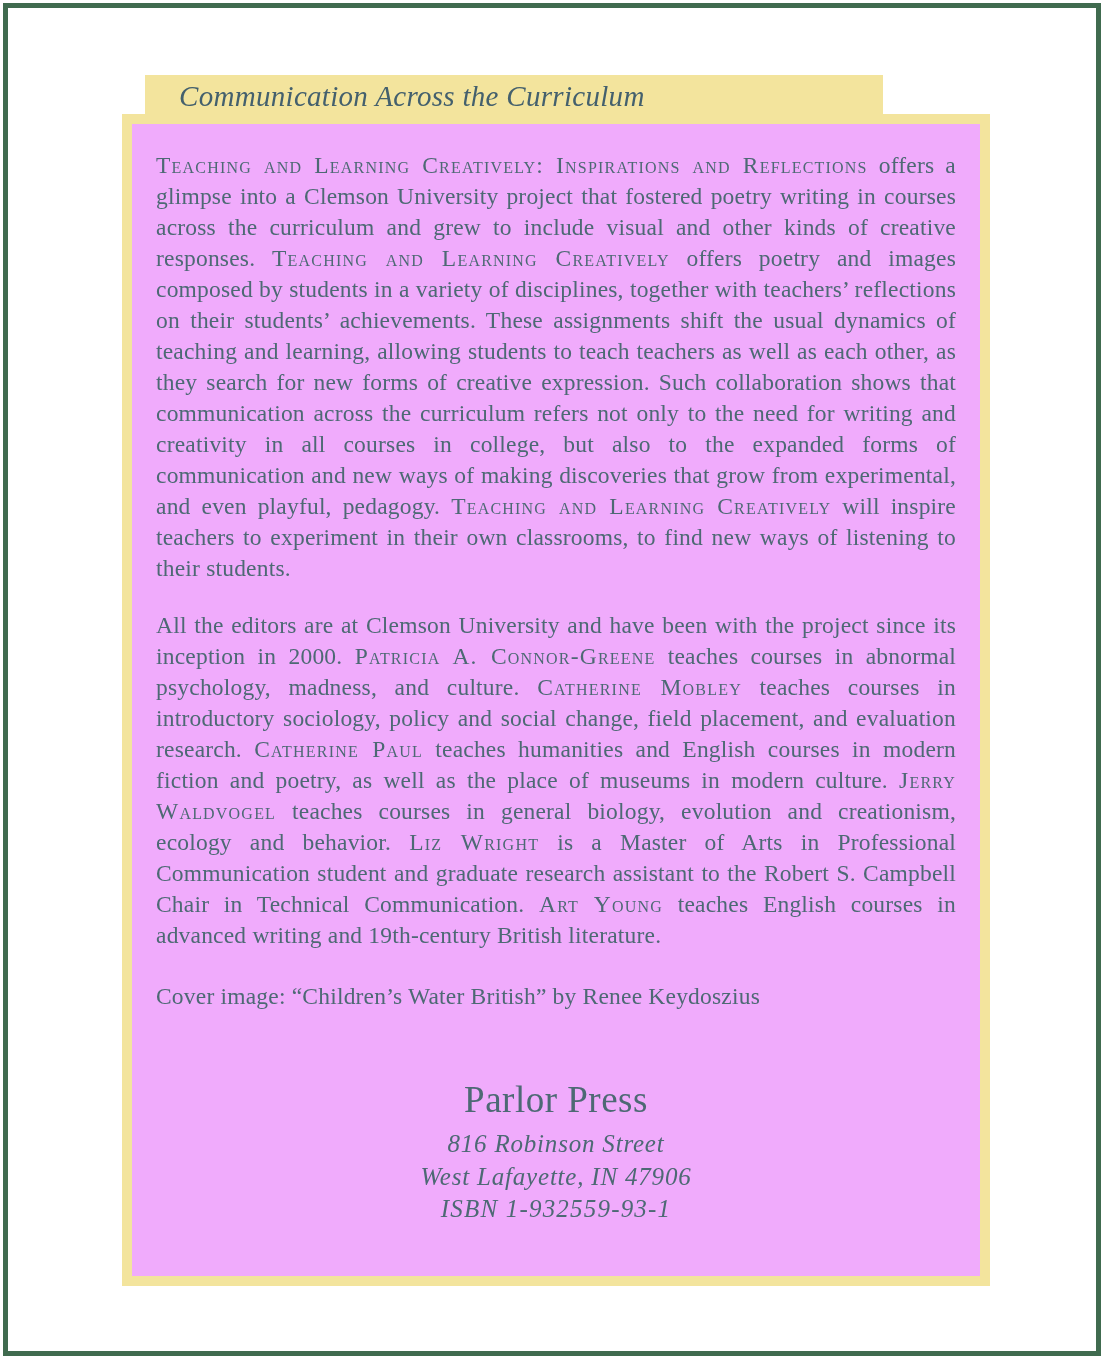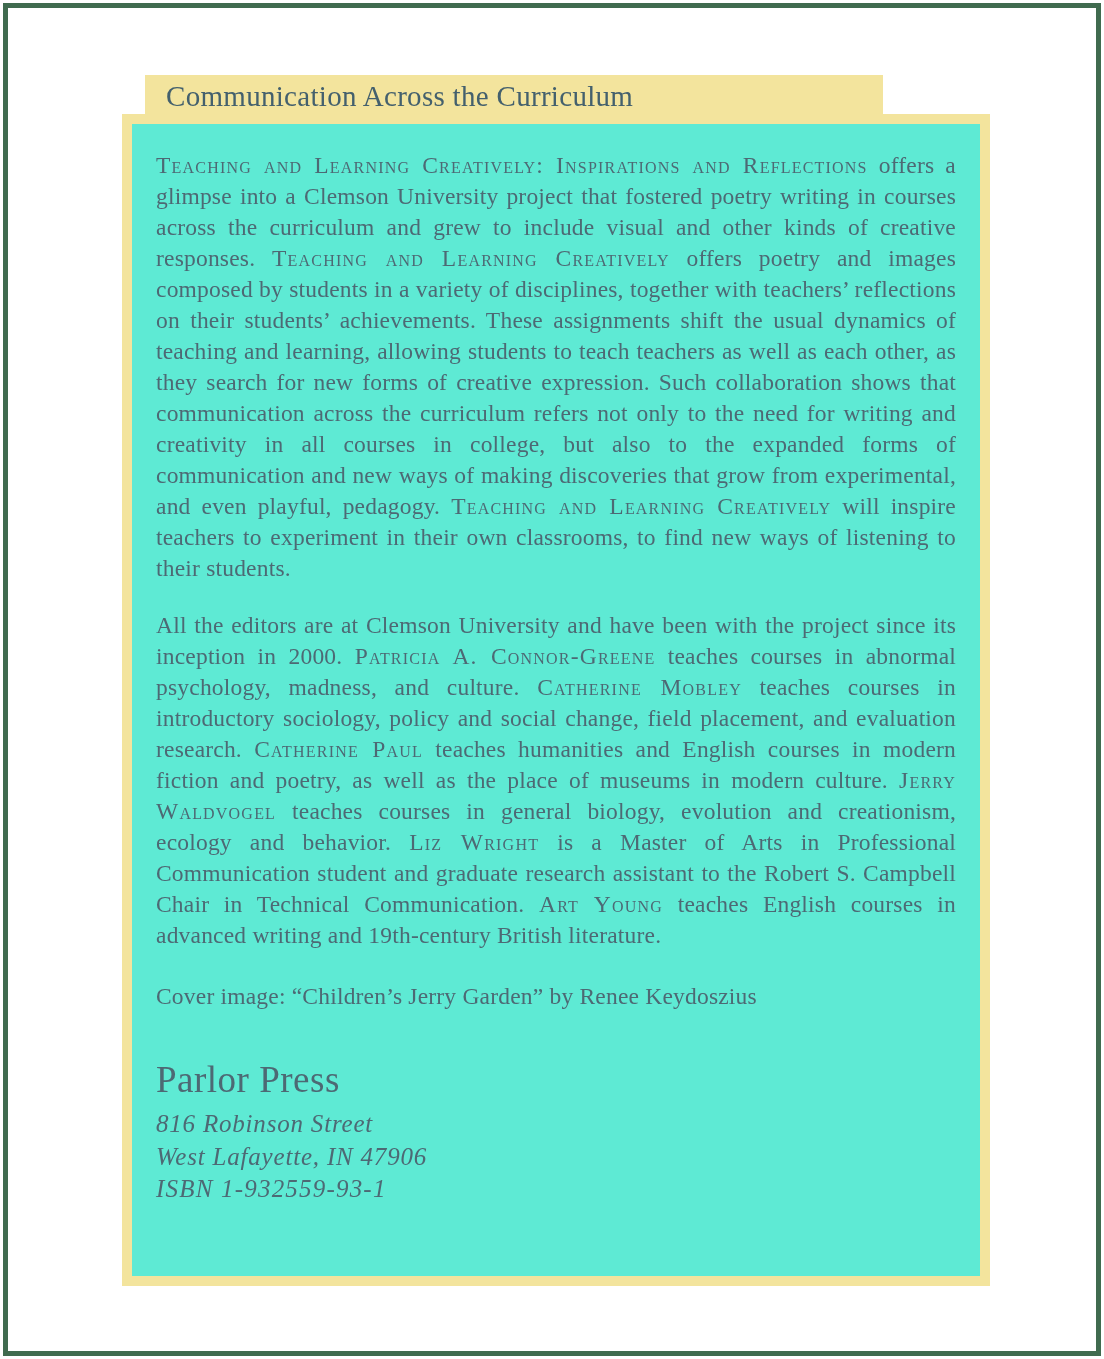--- a/index.html
+++ b/index.html
@@ -24,36 +24,37 @@
     border: 5px solid var(--green, #406b4f);
   }
   .content-box {
     position: absolute;
     left: 122px;
     top: 114px;
     width: 868px;
     height: 1172px;
     box-sizing: border-box;
     border: 10px solid var(--yellow, #f3e49d);
-    background: #5eead4;
+    background: #f0abfc;
   }
   .box-inner {
     padding: 26px 24px 0 24px;
   }
   .header-band {
     position: absolute;
     left: 145px;
     top: 75px;
     width: 738px;
     height: 42px;
     box-sizing: border-box;
     background: var(--yellow, #f3e49d);
     display: flex;
     align-items: center;
-    padding-left: 21px;
+    padding-left: 34px;
+    font-style: italic;
   }
   .header-band span {
     font-size: 29px;
     color: var(--title-color, #44606d);
     letter-spacing: 0.3px;
   }
   p.body-para {
     margin: 0 0 26px 0;
     text-align: justify;
     font-size: 23.5px;
@@ -66,22 +67,23 @@
     letter-spacing: 1.2px;
   }
   .cover-credit {
     margin: 30px 0 0 0;
     font-size: 23.5px;
     line-height: 31px;
     color: var(--text-color, #4d6974);
     letter-spacing: 0.2px;
   }
   .publisher {
-    margin-top: 46px;
+    margin-top: 66px;
     color: var(--text-color, #4d6974);
+    text-align: center;
   }
   .pub-name {
     font-size: 37px;
     line-height: 44px;
     margin-bottom: 6px;
     letter-spacing: 0.5px;
   }
   .pub-line {
     font-size: 25px;
     line-height: 32.5px;
@@ -100,21 +102,21 @@
   <div class="green-frame"></div>
 
   <div class="content-box">
     <div class="box-inner">
 
       <div>
           <p class="body-para"><span class="sc">Teaching and Learning Creatively: Inspirations and Reflections</span><span> offers a glimpse into a Clemson University project that fostered poetry writing in courses across the curriculum and grew to include visual and other kinds of creative responses. </span><span class="sc">Teaching and Learning Creatively</span><span> offers poetry and images composed by students in a variety of disciplines, together with teachers’ reflections on their students’ achievements. These assignments shift the usual dynamics of teaching and learning, allowing students to teach teachers as well as each other, as they search for new forms of creative expression. Such collaboration shows that communication across the curriculum refers not only to the need for writing and creativity in all courses in college, but also to the expanded forms of communication and new ways of making discoveries that grow from experimental, and even playful, pedagogy. </span><span class="sc">Teaching and Learning Creatively</span><span> will inspire teachers to experiment in their own classrooms, to find new ways of listening to their students.</span></p>
           <p class="body-para"><span>All the editors are at Clemson University and have been with the project since its inception in 2000. </span><span class="sc">Patricia A. Connor-Greene</span><span> teaches courses in abnormal psychology, madness, and culture. </span><span class="sc">Catherine Mobley</span><span> teaches courses in introductory sociology, policy and social change, field placement, and evaluation research. </span><span class="sc">Catherine Paul</span><span> teaches humanities and English courses in modern fiction and poetry, as well as the place of museums in modern culture. </span><span class="sc">Jerry Waldvogel</span><span> teaches courses in general biology, evolution and creationism, ecology and behavior. </span><span class="sc">Liz Wright</span><span> is a Master of Arts in Professional Communication student and graduate research assistant to the Robert S. Campbell Chair in Technical Communication. </span><span class="sc">Art Young</span><span> teaches English courses in advanced writing and 19th-century British literature.</span></p>
         </div>
 
-      <p class="cover-credit">Cover image: “Children’s Jerry Garden” by Renee Keydoszius</p>
+      <p class="cover-credit">Cover image: “Children’s Water British” by Renee Keydoszius</p>
 
       <div class="publisher">
         <div class="pub-name">Parlor Press</div>
         <div class="pub-line">816 Robinson Street</div>
         <div class="pub-line">West Lafayette, IN 47906</div>
         <div class="pub-line pub-isbn">ISBN 1-932559-93-1</div>
       </div>
 
     </div>
   </div>

